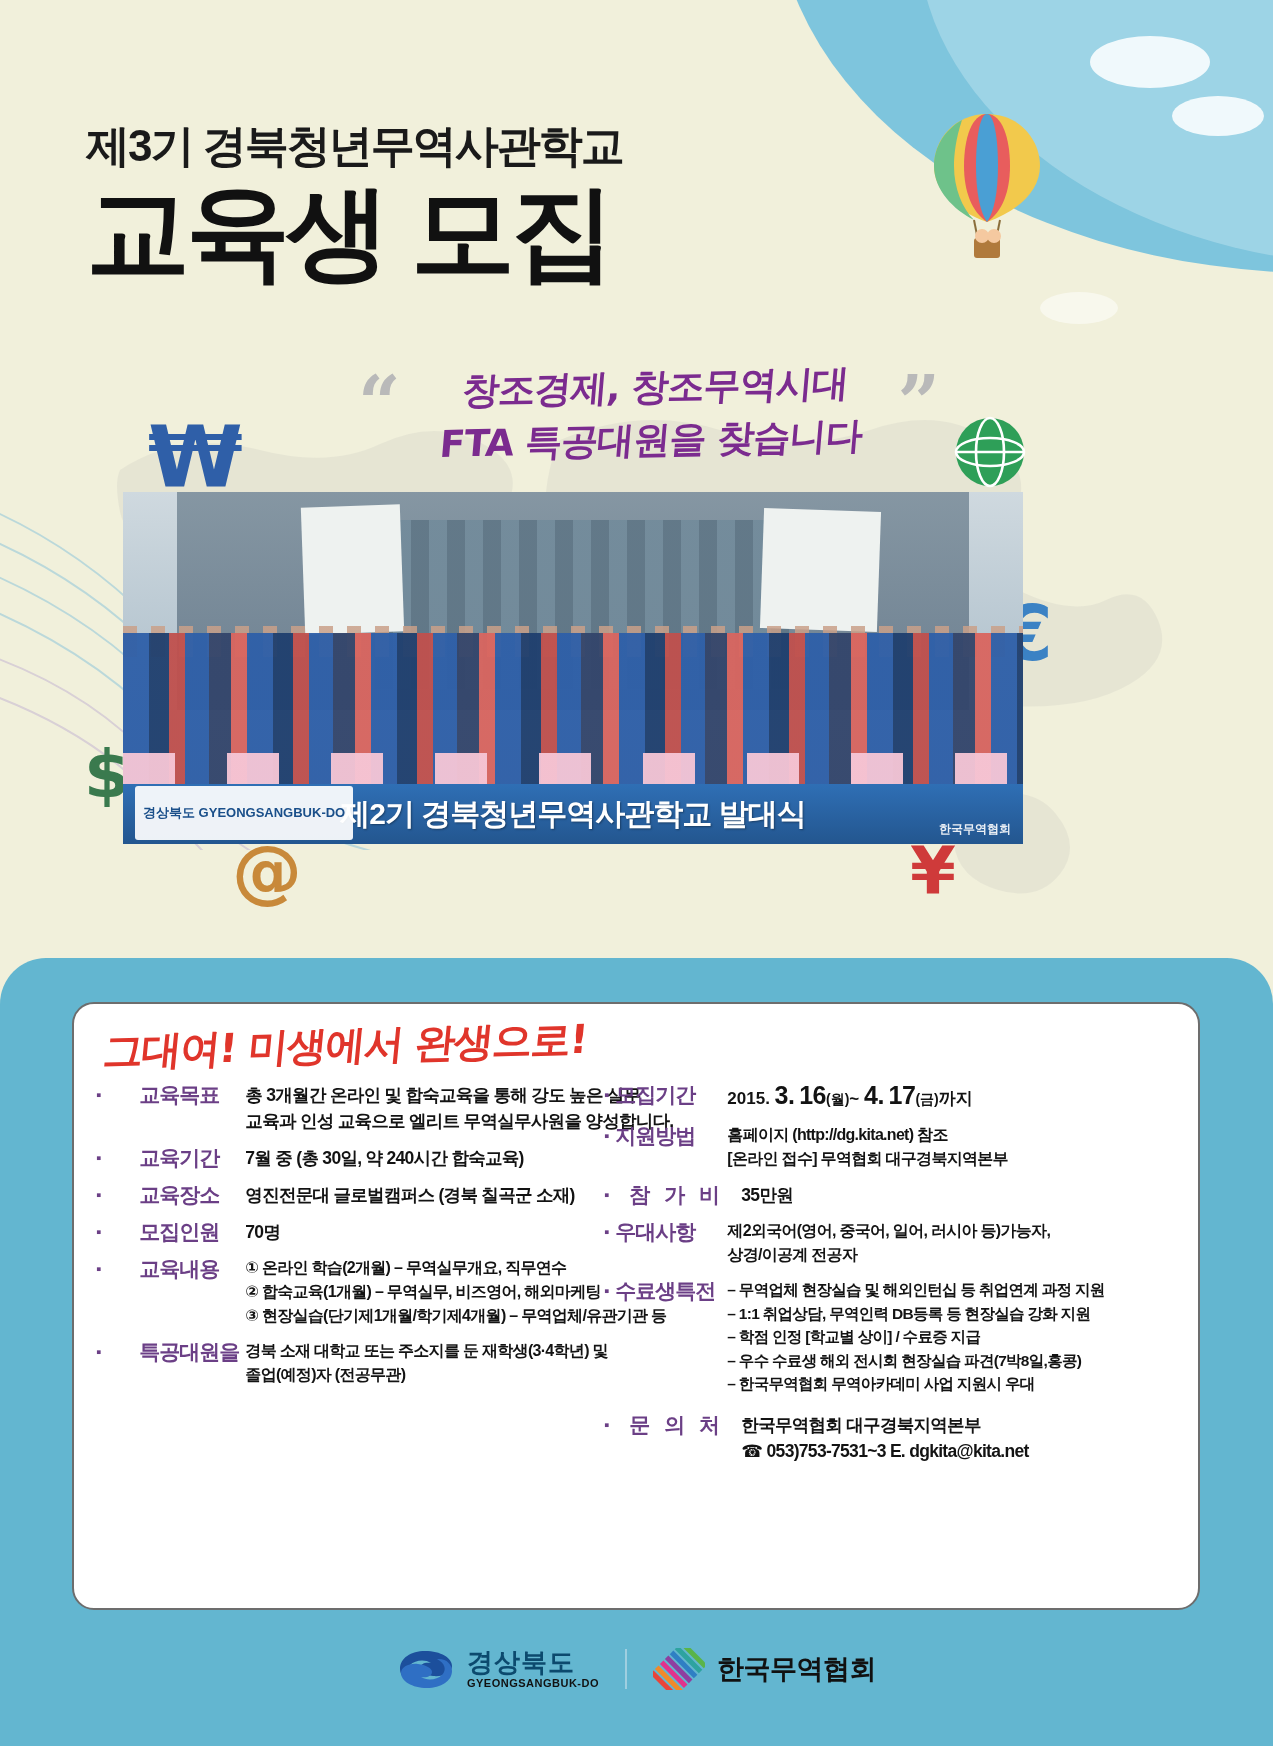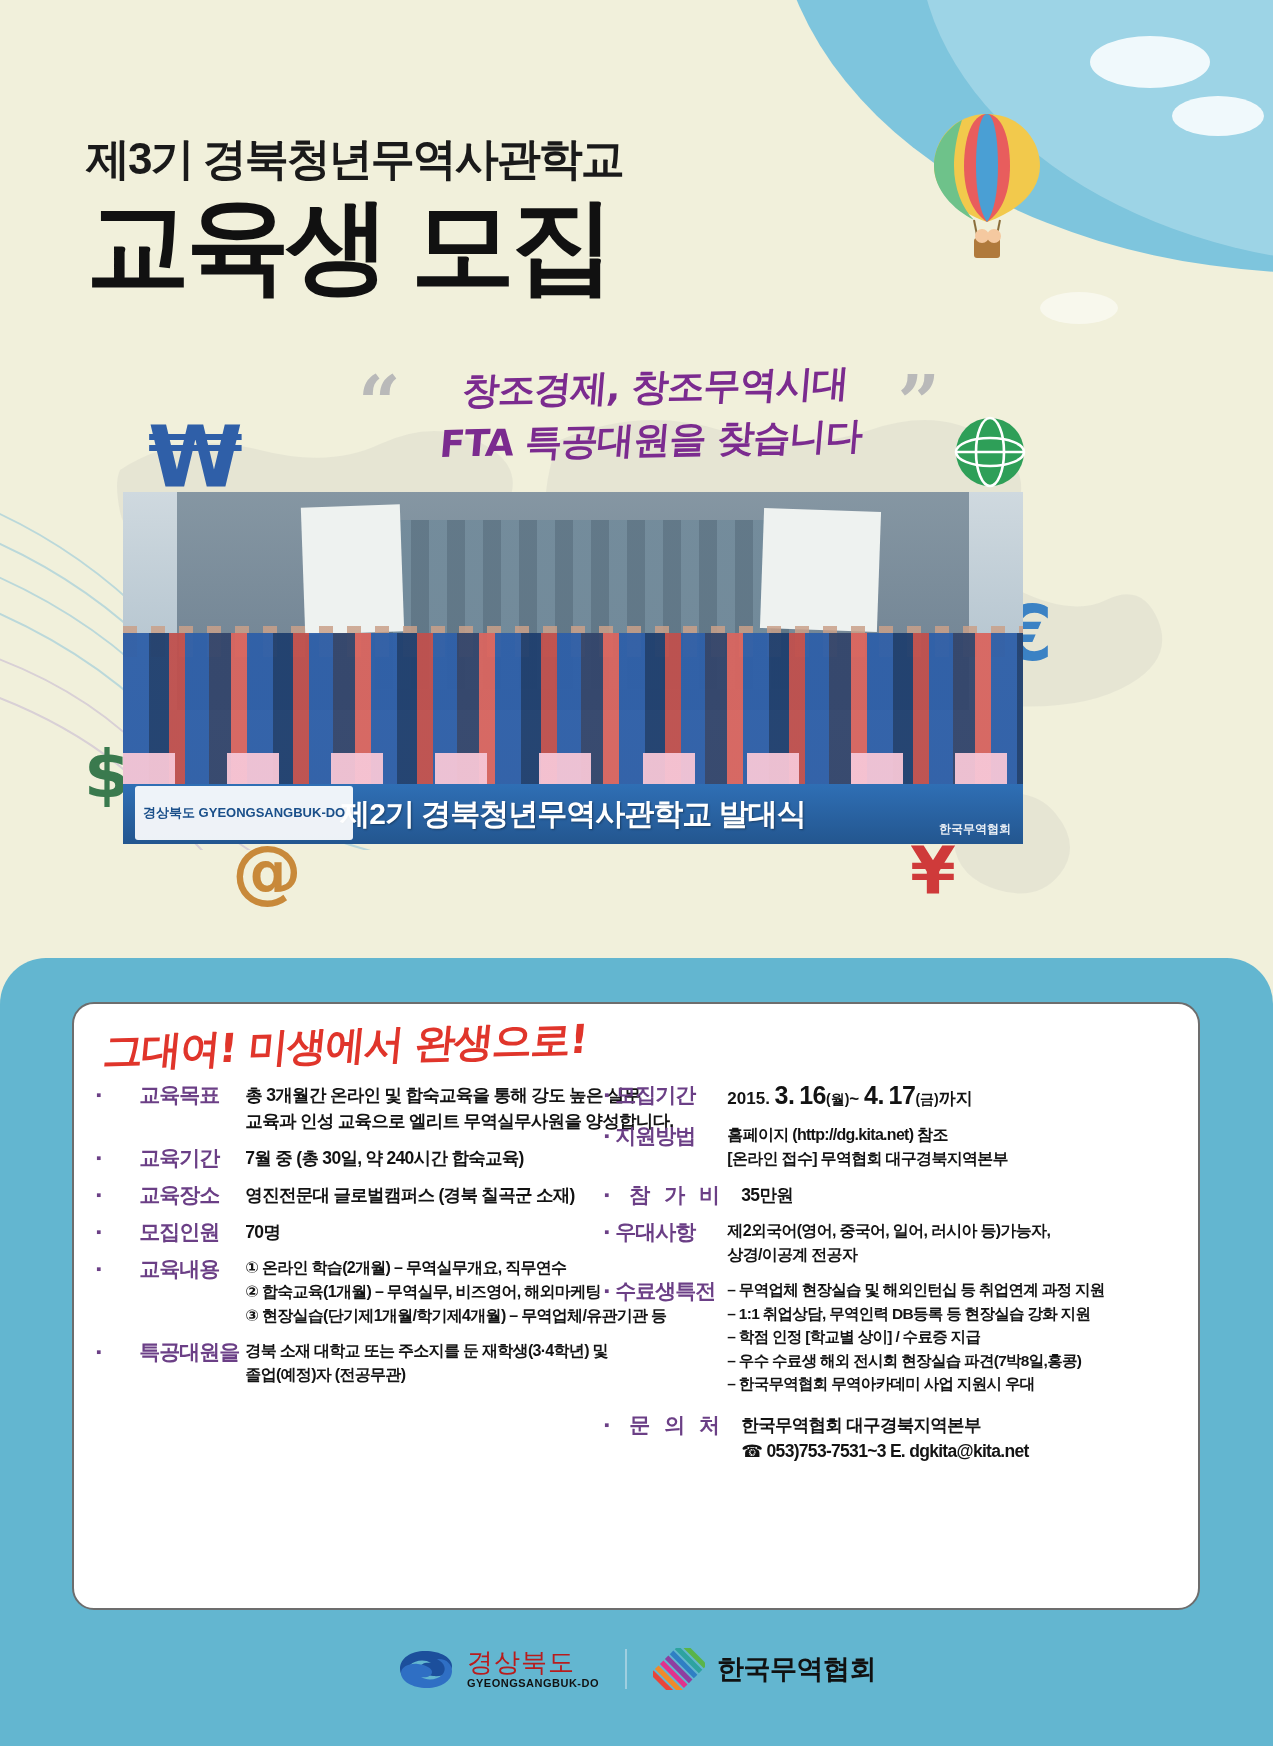--- a/index.html
+++ b/index.html
@@ -68,21 +68,21 @@
     left: -40px;
     width: 460px;
     height: 420px;
     opacity: .55;
   }
 
   
   .headline-block {
     position: absolute;
     left: 86px;
-    top: 135px;
+    top: 122px;
     width: 760px;
   }
   .kicker {
     font-size: 44px;
     font-weight: 700;
     letter-spacing: -2px;
     color: #1a1a1a;
     line-height: 1.1;
     white-space: nowrap;
   }
@@ -326,21 +326,21 @@
     width: 1273px;
     display: flex;
     align-items: center;
     justify-content: center;
     gap: 26px;
   }
   .logo-unit { display: flex; align-items: center; gap: 12px; }
   .logo-gb-mark { width: 58px; height: 40px; }
   .logo-gb-text { line-height: 1; }
   .logo-gb-kr {
-    font-size: 26px; font-weight: 400; color: #b91c1c;
+    font-size: 26px; font-weight: 700; color: #0c4a6e;
     letter-spacing: 1px; display: block;
   }
   .logo-gb-en {
     font-size: 11px; font-weight: 700; color: #111;
     letter-spacing: .5px; display: block; margin-top: 3px;
   }
   .logo-divider {
     width: 2px; height: 40px; background: #9fcfe0;
   }
   .logo-kita-mark { width: 52px; height: 42px; }

